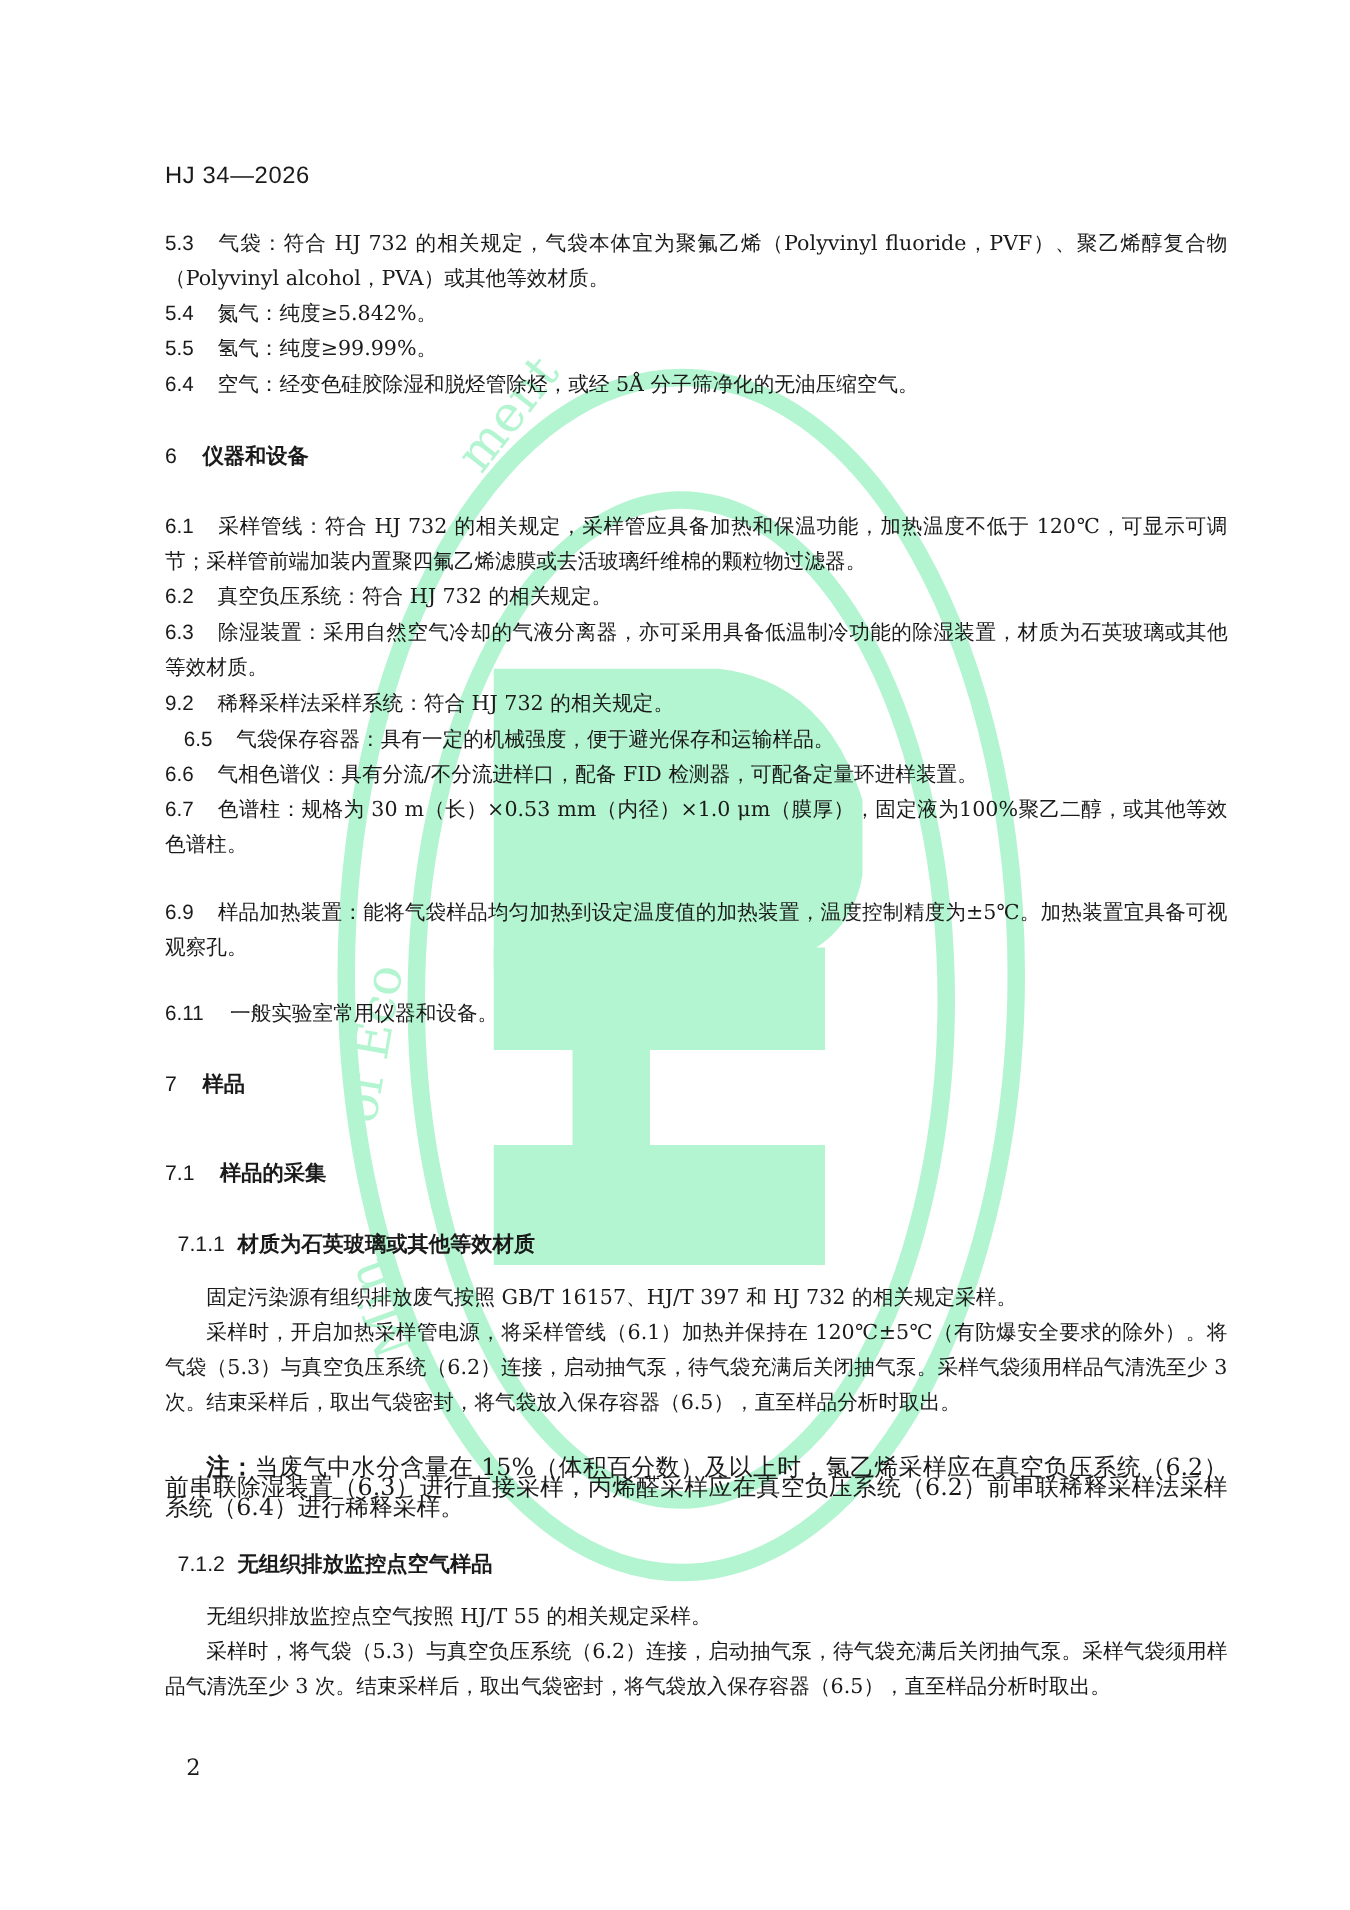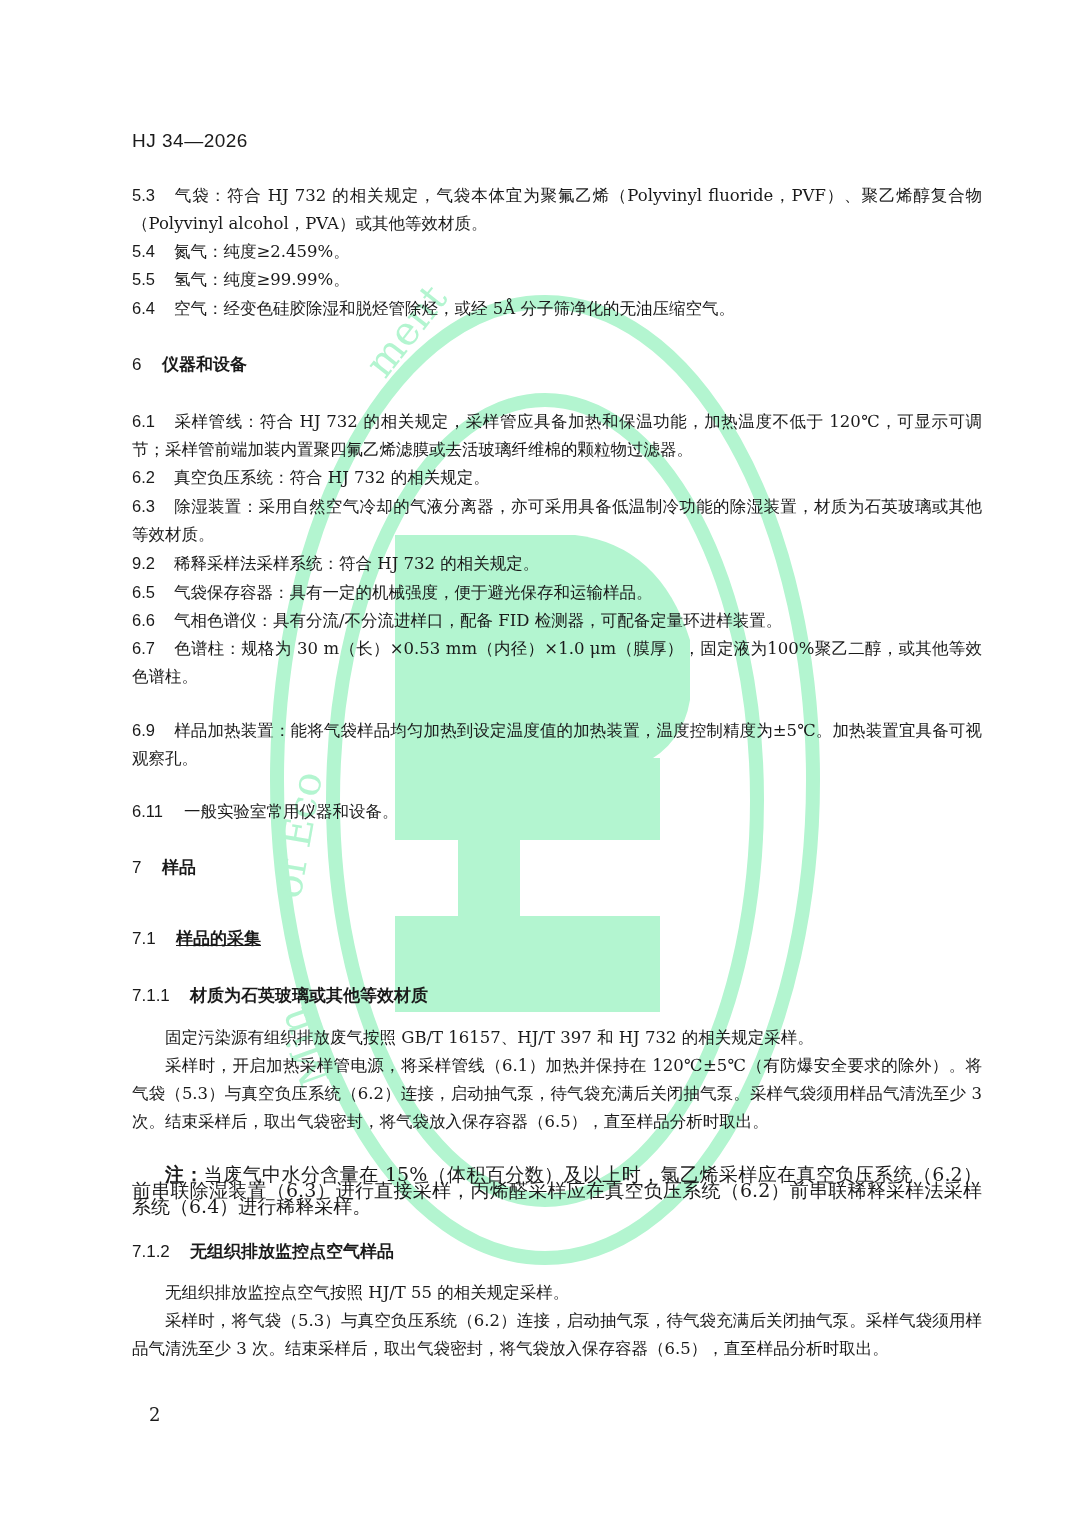--- a/index.html
+++ b/index.html
@@ -7,21 +7,21 @@
          font-family:"DejaVu Serif","Liberation Serif",serif; color:#1a1a1a; }
   .wm { position:absolute; left:0; top:0; width:1080px; height:1528px; pointer-events:none; z-index:0; }
   .page { position:absolute; left:16px; top:0; width:1080px; height:1528px; z-index:1; }
   .hdr { position:absolute; left:116px; top:130px; font-family:"Liberation Sans","DejaVu Sans",sans-serif; font-size:19px; letter-spacing:0.5px; }
   .ln { position:absolute; left:116px; width:850px; font-size:16.5px; line-height:28px; text-align:justify; }
   .ln .num { display:inline-block; font-family:"Liberation Sans",sans-serif; min-width:42px; }
   .ln .num.w { min-width:52px; }
   .h { position:absolute; left:116px; font-family:"Liberation Sans","DejaVu Sans",sans-serif; font-size:17px; font-weight:bold; }
   .h .num { display:inline-block; min-width:30px; font-weight:normal; }
   .h .num.m { min-width:44px; }
-  .h .num.l { min-width:58px; }
+  .h .num.l { min-width:58px;text-align:center; }
   .para { text-indent:33px; }
   .note { font-size:19px; line-height:16px; }
   .note .lbl { font-weight:bold; margin-left:33px; }
   .pg { position:absolute; left:133px; top:1404px; font-size:18px; }
 </style>
 </head>
 <body>
 
 <svg class="wm" viewBox="0 0 1080 1528" xmlns="http://www.w3.org/2000/svg">
   <g fill="none" stroke="#b3f5d0" stroke-width="14">
@@ -44,21 +44,21 @@
 </svg>
 
 <div class="page">
 
   <div class="hdr">HJ 34—2026</div>
 
   <div class="ln" style="top:181px;">
     <span class="num">5.3</span><span>气袋：符合 HJ 732 的相关规定，气袋本体宜为聚氟乙烯（Polyvinyl fluoride，PVF）、聚乙烯醇复合物（Polyvinyl alcohol，PVA）或其他等效材质。</span>
   </div>
   <div class="ln" style="top:237px;">
-    <span class="num">5.4</span><span>氮气：纯度≥2.459%。</span>
+    <span class="num">5.4</span><span>氮气：纯度≥5.842%。</span>
   </div>
   <div class="ln" style="top:265px;">
     <span class="num">5.5</span><span>氢气：纯度≥99.99%。</span>
   </div>
   <div class="ln" style="top:294px;">
     <span class="num">6.4</span><span>空气：经变色硅胶除湿和脱烃管除烃，或经 5Å 分子筛净化的无油压缩空气。</span>
   </div>
 
   <div class="h" style="top:353px;">
     <span class="num">6</span><span>仪器和设备</span>
@@ -69,40 +69,40 @@
   </div>
   <div class="ln" style="top:463px;">
     <span class="num">6.2</span><span>真空负压系统：符合 HJ 732 的相关规定。</span>
   </div>
   <div class="ln" style="top:492px;">
     <span class="num">6.3</span><span>除湿装置：采用自然空气冷却的气液分离器，亦可采用具备低温制冷功能的除湿装置，材质为石英玻璃或其他等效材质。</span>
   </div>
   <div class="ln" style="top:549px;">
     <span class="num">9.2</span><span>稀释采样法采样系统：符合 HJ 732 的相关规定。</span>
   </div>
-  <div class="ln" style="top:578px;">
+  <div class="ln" style="top:578px;margin-left:15px;">
     <span class="num">6.5</span><span>气袋保存容器：具有一定的机械强度，便于避光保存和运输样品。</span>
   </div>
   <div class="ln" style="top:606px;">
     <span class="num">6.6</span><span>气相色谱仪：具有分流/不分流进样口，配备 FID 检测器，可配备定量环进样装置。</span>
   </div>
   <div class="ln" style="top:634px;">
     <span class="num">6.7</span><span>色谱柱：规格为 30 m（长）×0.53 mm（内径）×1.0 μm（膜厚），固定液为100%聚乙二醇，或其他等效色谱柱。</span>
   </div>
   <div class="ln" style="top:716px;">
     <span class="num">6.9</span><span>样品加热装置：能将气袋样品均匀加热到设定温度值的加热装置，温度控制精度为±5℃。加热装置宜具备可视观察孔。</span>
   </div>
   <div class="ln" style="top:797px;">
     <span class="num w">6.11</span><span>一般实验室常用仪器和设备。</span>
   </div>
 
   <div class="h" style="top:856px;">
     <span class="num">7</span><span>样品</span>
   </div>
-  <div class="h" style="top:927px;text-decoration:underline;">
+  <div class="h" style="top:927px;">
     <span class="num m">7.1</span><span>样品的采集</span>
   </div>
   <div class="h" style="top:984px;">
     <span class="num l">7.1.1</span><span>材质为石英玻璃或其他等效材质</span>
   </div>
 
   <div class="ln para" style="top:1024px;">固定污染源有组织排放废气按照 GB/T 16157、HJ/T 397 和 HJ 732 的相关规定采样。</div>
   <div class="ln para" style="top:1052px;">采样时，开启加热采样管电源，将采样管线（6.1）加热并保持在 120℃±5℃（有防爆安全要求的除外）。将气袋（5.3）与真空负压系统（6.2）连接，启动抽气泵，待气袋充满后关闭抽气泵。采样气袋须用样品气清洗至少 3 次。结束采样后，取出气袋密封，将气袋放入保存容器（6.5），直至样品分析时取出。</div>
 
   <div class="ln note" style="top:1166px;">

